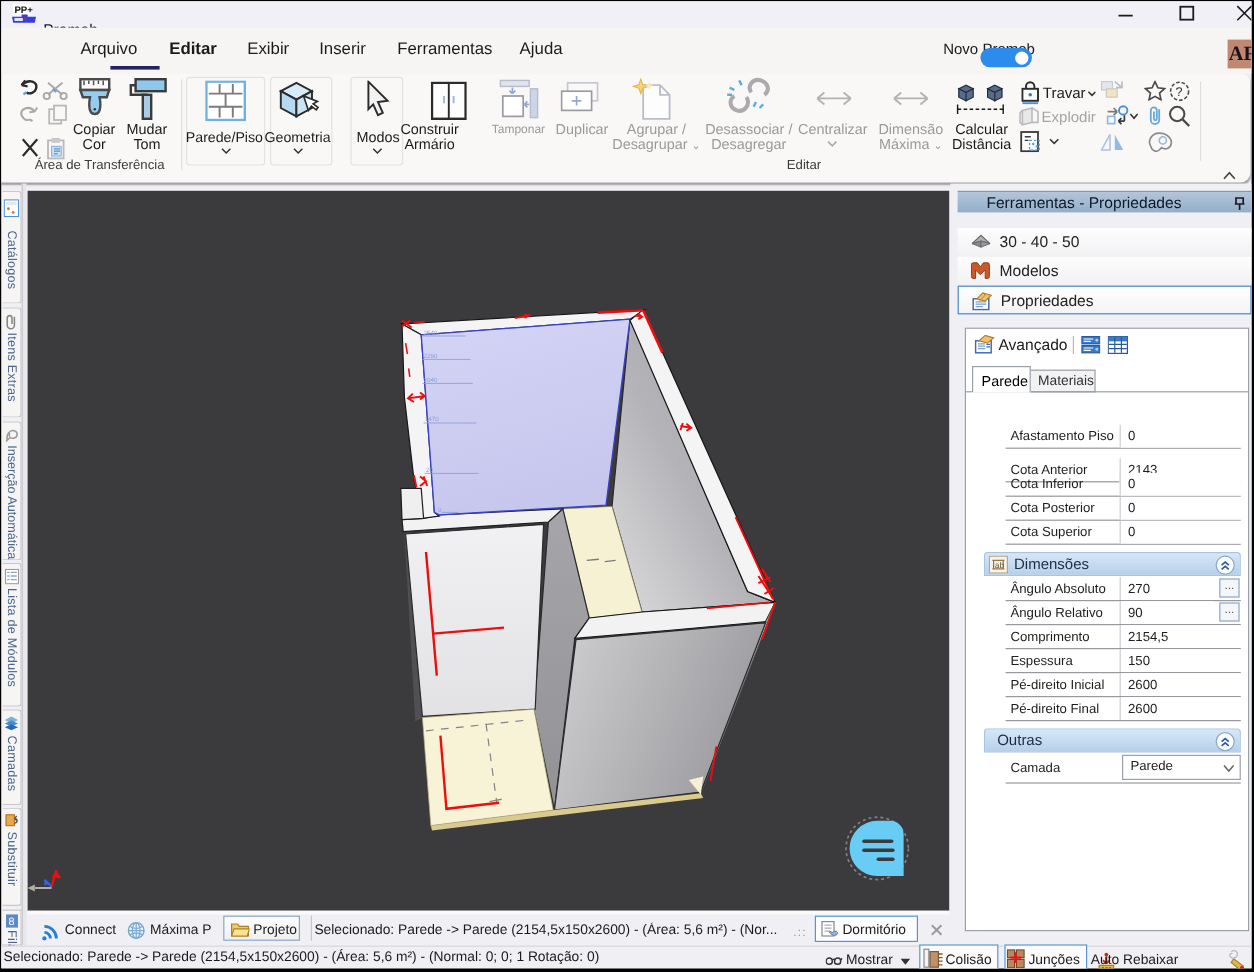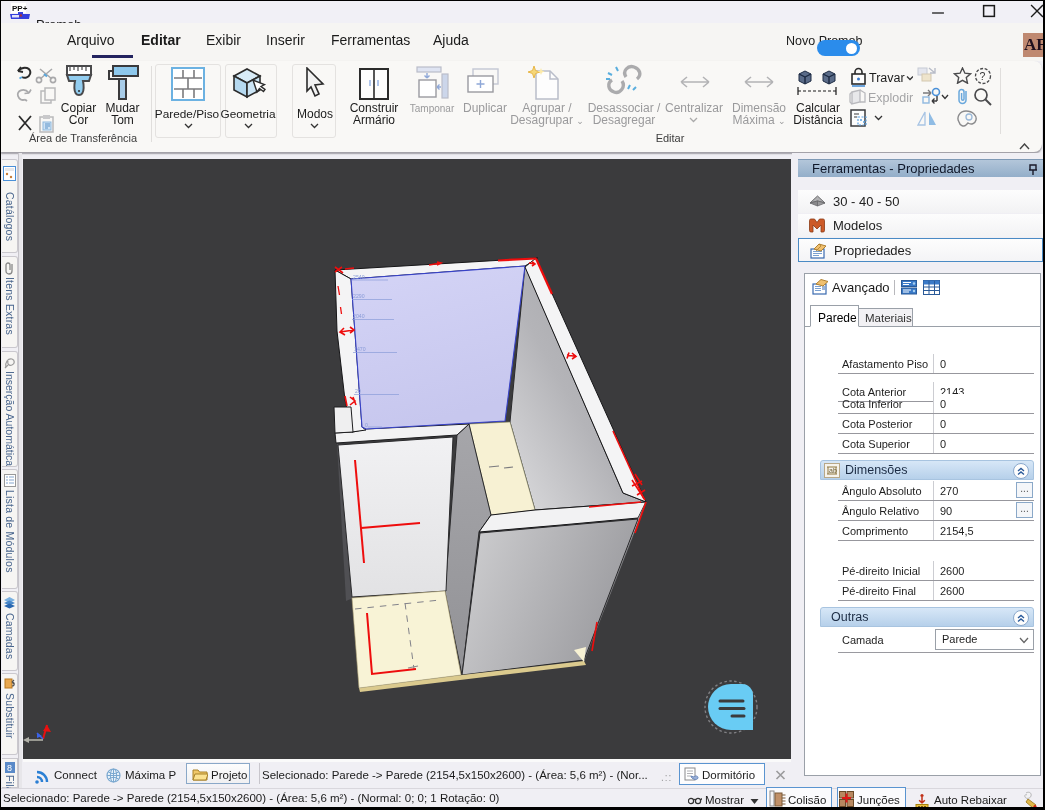--- a/index.html
+++ b/index.html
@@ -30,21 +30,21 @@
 .ltab .txt { position:absolute; left:2px; font-size:10.5px; color:#4a668e; writing-mode:vertical-rl; letter-spacing:.2px; white-space:nowrap; }
 
 
 .viewport { position:absolute; left:22px; top:158px; width:768px; height:600px; background:#3b3b3d; }
 
 
 .vtabbar { position:absolute; left:22px; top:758px; width:768px; height:29px; background:#f0eff4; font-size:11.5px; color:#1b1b1b; }
 
 
 .rpanel { position:absolute; left:791px; top:152px; width:251px; height:635px; background:#f0eff4; }
-.rphead { position:absolute; left:6px; top:6px; width:245px; height:18px; background:linear-gradient(#b3c6da,#93aec9); border-top:1px solid #7e99b5; font-size:13px; color:#10182a; padding:1px 0 0 14px; }
+.rphead { position:absolute; left:6px; top:6px; width:245px; height:18px; background:linear-gradient(#b3c6da,#93aec9); border-top:1px solid #7e99b5; font-size:13px; color:#10182a; padding:1px 0 0 24px; }
 .rlist-item { position:absolute; left:6px; width:245px; height:23px; background:linear-gradient(#fdfdfd,#f2f2f4); font-size:13px; color:#222; }
 .rlist-item .ic { position:absolute; left:11px; top:4px; }
 .rlist-item .tx { position:absolute; left:35px; top:4px; }
 .propbox { position:absolute; left:12px; top:120px; width:237px; height:503px; background:#fff; border:1px solid #9aa0a8; }
 .grphead { position:absolute; left:15px; width:214px; height:20px; background:linear-gradient(#d7e7f7,#b6d0ea); border:1px solid #a8c4e0; border-radius:3px 3px 0 0; font-size:12.5px; color:#1c2c44; }
 .prow { position:absolute; left:33px; width:196px; height:20px; border-bottom:1px solid #97979d; font-size:11px; color:#1e1e1e; }
 .prow .lbl { position:absolute; left:4px; top:4px; }
 .prow .val { position:absolute; left:95px; top:0; width:101px; height:19px; border-left:1px solid #cccdd2; padding:4px 0 0 6px; background:#fff; }
 .chevbtn { position:absolute; right:4px; top:2px; width:16px; height:16px; border-radius:50%; background:#fdfdfd; border:1px solid #8aa8cc; }
 
@@ -163,21 +163,21 @@
     <div class="rbtn-label" style="left:292px;top:48px;width:44px">Modos</div>
     <svg class="abs" style="left:309px;top:62px" width="9" height="6" viewBox="0 0 9 6">
         <path d="M1 1 l3.5 3.5 L8 1" fill="none" stroke="#333" stroke-width="1.3"></path>
       </svg>
 
     <svg class="abs" style="left:358px;top:7px" width="30" height="32" viewBox="0 0 30 32">
       <rect x="1" y="1" width="28" height="30" fill="#fdfdfd" stroke="#2b2b2b" stroke-width="2"></rect>
       <line x1="15" y1="1" x2="15" y2="31" stroke="#2b2b2b" stroke-width="1.6"></line>
       <path d="M11 12 v6 M19 12 v6" stroke="#9db8e8" stroke-width="1.6"></path>
     </svg>
-    <div class="rbtn-label" style="left:343px;top:42px;width:60px">Construir<br>Armário</div>
+    <div class="rbtn-label" style="left:327px;top:42px;width:60px">Construir<br>Armário</div>
 
     <svg class="abs" style="left:413px;top:5px" width="36" height="34" viewBox="0 0 36 34">
       <rect x="3" y="1" width="24" height="5" fill="#dfe4f2" stroke="#b9bdc9" stroke-width="1.2"></rect>
       <rect x="28" y="8" width="6" height="24" fill="#ccd6ea" stroke="#b9bdc9" stroke-width="1.2"></rect>
       <rect x="5" y="14" width="17" height="17" fill="#fff" stroke="#9a9aa0" stroke-width="1.4"></rect>
       <path d="M13 7 v5 m0 0 l-2.5 -2.5 m2.5 2.5 l2.5 -2.5" stroke="#8fa8d8" stroke-width="1.4" fill="none"></path>
       <path d="M27 21 h-4 m0 0 l2.5 -2.5 m-2.5 2.5 l2.5 2.5" stroke="#8fa8d8" stroke-width="1.4" fill="none"></path>
     </svg>
     <div class="rbtn-label gray" style="left:402px;top:42px;width:58px;font-size:10px">Tamponar</div>
 
@@ -598,20 +598,24 @@
         </div>
       <div class="prow" style="top:227px">
           <div class="lbl">Ângulo Relativo</div>
           <div class="val" style="width:78px">90</div>
         <div class="abs" style="left:178px;top:1px;width:17px;height:16px;border:1px solid #8aa8c8;background:#f4f6f9;font-size:10px;color:#555;text-align:center">...</div>
         </div>
       <div class="prow" style="top:247px">
           <div class="lbl">Comprimento</div>
           <div class="val">2154,5</div>
         </div>
+      <div class="prow" style="top:267px">
+          <div class="lbl">Espessura</div>
+          <div class="val">150</div>
+        </div>
       <div class="prow" style="top:287px">
           <div class="lbl">Pé-direito Inicial</div>
           <div class="val">2600</div>
         </div>
       <div class="prow" style="top:307px">
           <div class="lbl">Pé-direito Final</div>
           <div class="val">2600</div>
         </div>
 
       <div class="grphead" style="top:333px">
@@ -658,20 +662,20 @@
       <rect x="8" y="8.5" width="6.5" height="7" fill="#b88860" stroke="#6a4a28"></rect>
       <path d="M7.5 2.5 v9 M3 7 h9" stroke="#e01818" stroke-width="2"></path>
     </svg>
     <div class="abs" style="left:856px;top:5px">Junções</div>
     <svg class="abs" style="left:914px;top:4px" width="14" height="17" viewBox="0 0 14 17">
       <circle cx="7" cy="2.5" r="1.6" fill="#c03018"></circle>
       <path d="M7 4 v6 m0 0 l-2.8 -2.8 M7 10 l2.8 -2.8" fill="none" stroke="#c03018" stroke-width="1.5"></path>
       <rect x="1" y="11.5" width="12" height="4.5" fill="#e8c040" stroke="#a8820a" stroke-width="1"></rect>
       <path d="M3 13.5 h2 M6 13.5 h2 M9 13.5 h2" stroke="#7a5a10" stroke-width="1"></path>
     </svg>
-    <div class="abs" style="left:933px;top:5px">Auto Rebaixar</div>
+    <div class="abs" style="left:908px;top:5px">Auto Rebaixar</div>
     <svg class="abs" style="left:1017px;top:2px" width="21" height="18" viewBox="0 0 21 18">
       <path d="M10 8 L18 14 L15 17 L8 11 Z" fill="#e0b84a" stroke="#a8842a" stroke-width="1"></path>
       <circle cx="17" cy="15.5" r="1.6" fill="#d02010"></circle>
       <path d="M8 2 C11 0 14 2 13 5 C12 8 8 8 7 6 C6 4 8 3 9 4" fill="#f2f2f4" stroke="#b8b8ba" stroke-width="1"></path>
     </svg>
   </div>
 </div>
 
 </body></html>

